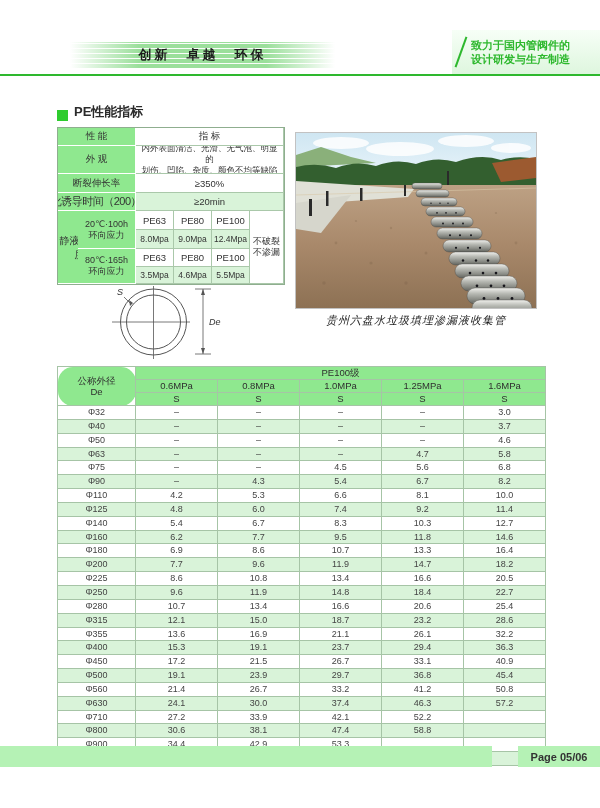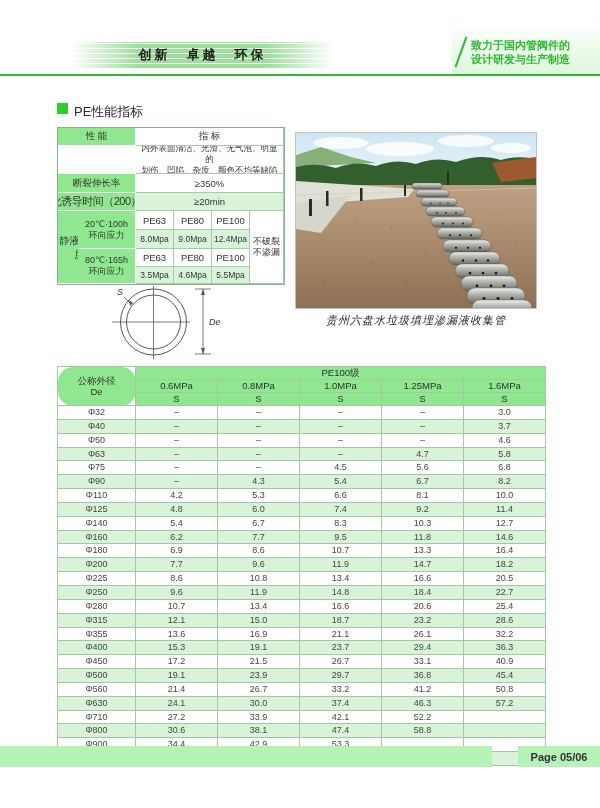--- a/index.html
+++ b/index.html
@@ -14,21 +14,21 @@
     display:flex;align-items:center;justify-content:center;}
   .slogan{font-size:13px;font-weight:bold;color:#1c1c1c;letter-spacing:3px;white-space:nowrap;}
   .hdr-tagline{position:absolute;left:452px;top:30px;width:148px;height:44px;
     background:linear-gradient(180deg,#f7fff7,#def6de);
     display:flex;align-items:center;box-sizing:border-box;padding-left:8px;}
   .slash{width:2px;height:32px;background:#2eb82e;transform:rotate(20deg);margin-right:9px;flex:none;}
   .tagline-text{color:#2eb82e;font-weight:bold;font-size:11px;line-height:14px;white-space:nowrap;}
   .hdr-rule{position:absolute;left:0;top:74px;width:600px;height:2px;background:#2eb82e;}
 
   
-  .section-title{position:absolute;left:57px;top:103px;display:flex;align-items:flex-start;font-size:13px;font-weight:normal;color:#2b2b2b;}
+  .section-title{position:absolute;left:57px;top:103px;display:flex;align-items:flex-end;font-size:13px;font-weight:bold;color:#2b2b2b;}
   .sq{width:11px;height:11px;background:#2ecc2e;margin-right:6px;flex:none;}
 
   
   .perf{position:absolute;left:57px;top:127px;width:226px;display:grid;
     grid-template-columns:20px 58px 38px 38px 38px 34px;
     grid-template-rows:18px 28px 19px 18px 19px 19px 18px 17px;
     border:1px solid #8fae8f;box-sizing:content-box;background:#fff;font-size:9.5px;color:#333;}
   .perf .c{display:flex;align-items:center;justify-content:center;text-align:center;
     border-right:1px solid #aac8aa;border-bottom:1px solid #aac8aa;box-sizing:border-box;overflow:hidden;}
   .perf .gc{background:#8fe88f;border-right:1px solid #fff;border-bottom:1px solid #fff;}
@@ -77,20 +77,21 @@
 
   <div class="section-title">
     <span class="sq"></span>
     <span>PE性能指标</span>
   </div>
 
   <div class="perf">
     <div class="c gc" style="grid-column:1/3;grid-row:1;">性  能</div>
     <div class="c" style="grid-column:3/7;grid-row:1;">指  标</div>
 
+    <div class="c gc" style="grid-column:1/3;grid-row:2;">外  观</div>
     <div class="c two" style="grid-column:3/7;grid-row:2;flex-direction:column;">
       <div>内外表面清洁、光滑、无气泡、明显的</div>
       <div>划伤、凹陷、杂质、颜色不均等缺陷</div>
     </div>
 
     <div class="c gc" style="grid-column:1/3;grid-row:3;">断裂伸长率</div>
     <div class="c" style="grid-column:3/7;grid-row:3;">≥350%</div>
 
     <div class="c gc small" style="grid-column:1/3;grid-row:4;">氧化诱导时间（200）℃</div>
     <div class="c tc" style="grid-column:3/7;grid-row:4;">≥20min</div>

